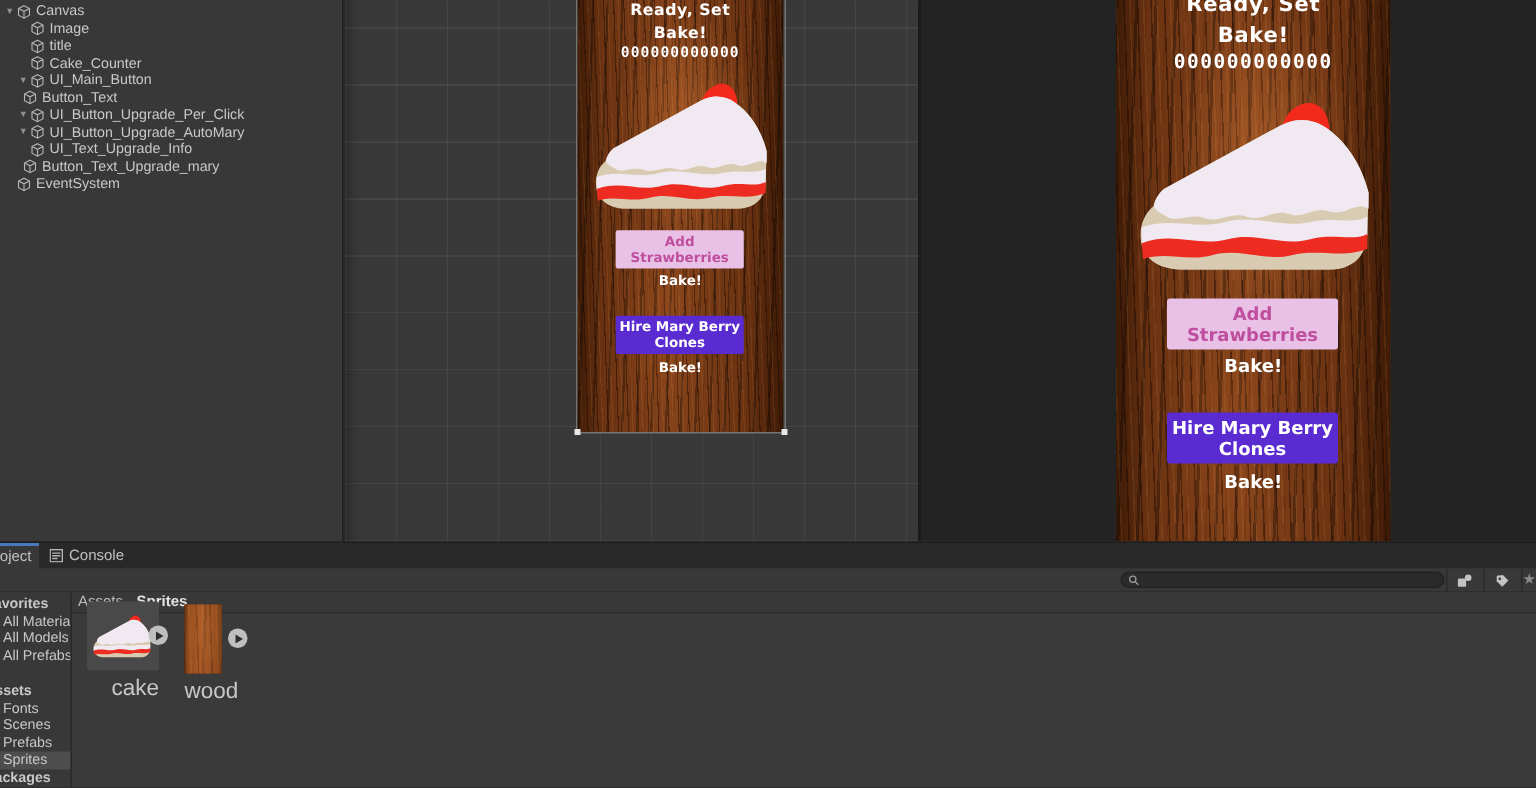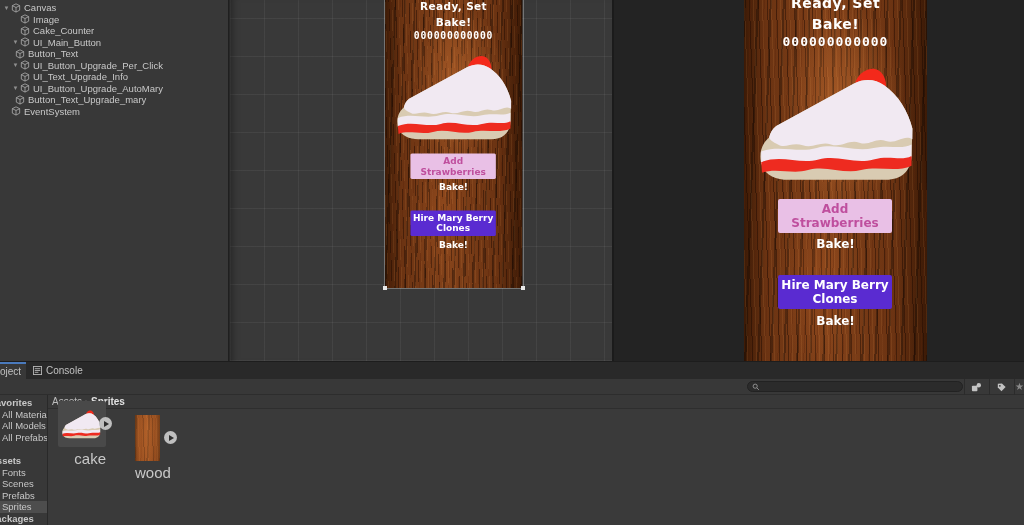--- a/index.html
+++ b/index.html
@@ -152,20 +152,27 @@
         <svg class="cube">
             <use href="#cubeIcon"></use>
           </svg>
         <span>Image</span>
       </div>
       <div class="hrow ind1">
         <span class="arrow"></span>
         <svg class="cube">
             <use href="#cubeIcon"></use>
           </svg>
+        <span>title</span>
+      </div>
+      <div class="hrow ind1">
+        <span class="arrow"></span>
+        <svg class="cube">
+            <use href="#cubeIcon"></use>
+          </svg>
         <span>Cake_Counter</span>
       </div>
       <div class="hrow ind1">
         <span class="arrow">▼</span>
         <svg class="cube">
             <use href="#cubeIcon"></use>
           </svg>
         <span>UI_Main_Button</span>
       </div>
       <div class="hrow ind2">
@@ -176,32 +183,32 @@
         <span>Button_Text</span>
       </div>
       <div class="hrow ind1">
         <span class="arrow">▼</span>
         <svg class="cube">
             <use href="#cubeIcon"></use>
           </svg>
         <span>UI_Button_Upgrade_Per_Click</span>
       </div>
       <div class="hrow ind1">
+        <span class="arrow">▼</span>
+        <svg class="cube">
+            <use href="#cubeIcon"></use>
+          </svg>
+        <span>UI_Button_Upgrade_AutoMary</span>
+      </div>
+      <div class="hrow ind1">
         <span class="arrow"></span>
         <svg class="cube">
             <use href="#cubeIcon"></use>
           </svg>
         <span>UI_Text_Upgrade_Info</span>
-      </div>
-      <div class="hrow ind1">
-        <span class="arrow">▼</span>
-        <svg class="cube">
-            <use href="#cubeIcon"></use>
-          </svg>
-        <span>UI_Button_Upgrade_AutoMary</span>
       </div>
       <div class="hrow ind2">
         <span class="arrow"></span>
         <svg class="cube">
             <use href="#cubeIcon"></use>
           </svg>
         <span>Button_Text_Upgrade_mary</span>
       </div>
       <div class="hrow ind0">
         <span class="arrow"></span>
@@ -327,21 +334,21 @@
             <div class="thumb-bg" style="width:48px; height:46px;">
               <svg width="42" height="33" viewBox="0 0 190 140">
                   <use href="#cakeSprite"></use>
                 </svg>
             </div>
             <div class="playbtn" style="right:-6px; top:16px;"></div>
           </div>
           <div class="asset-label">cake</div>
         </div>
 
-        <div class="asset" style="left:75px; top:20px; width:25px;margin-left:12px;">
+        <div class="asset" style="left:75px; top:8px; width:25px;">
           <div class="asset-thumb">
             <div class="wood" style="width:25px; height:46px;"></div>
             <div class="playbtn" style="left:29px; top:16px;"></div>
           </div>
           <div class="asset-label">wood</div>
         </div>
       </div>
     </div>
   </div>
 </div>

